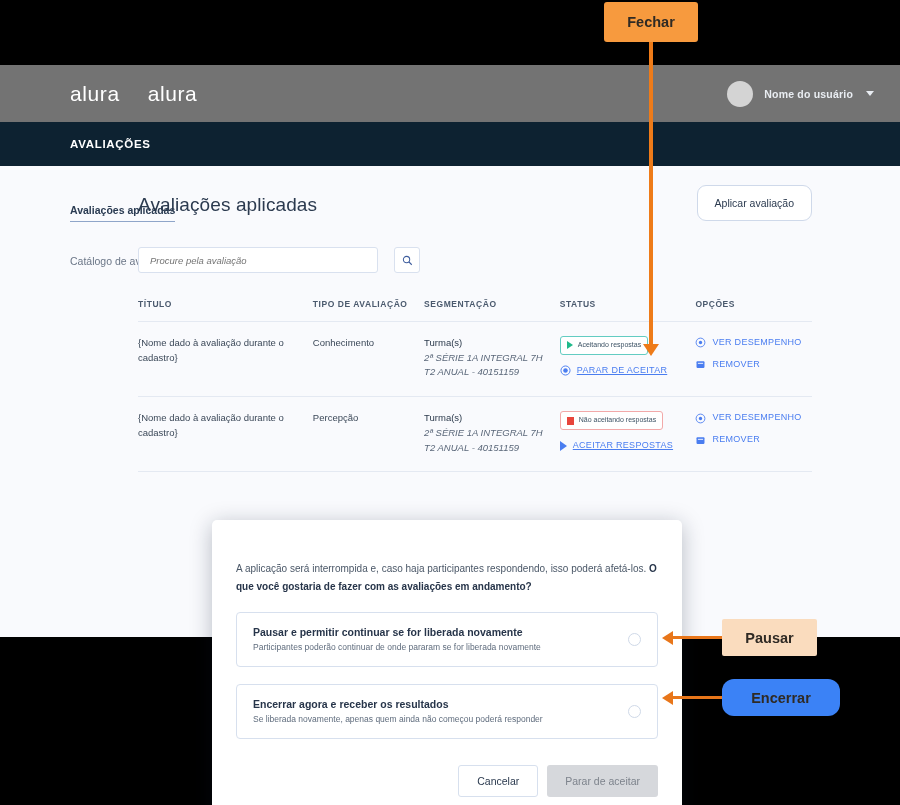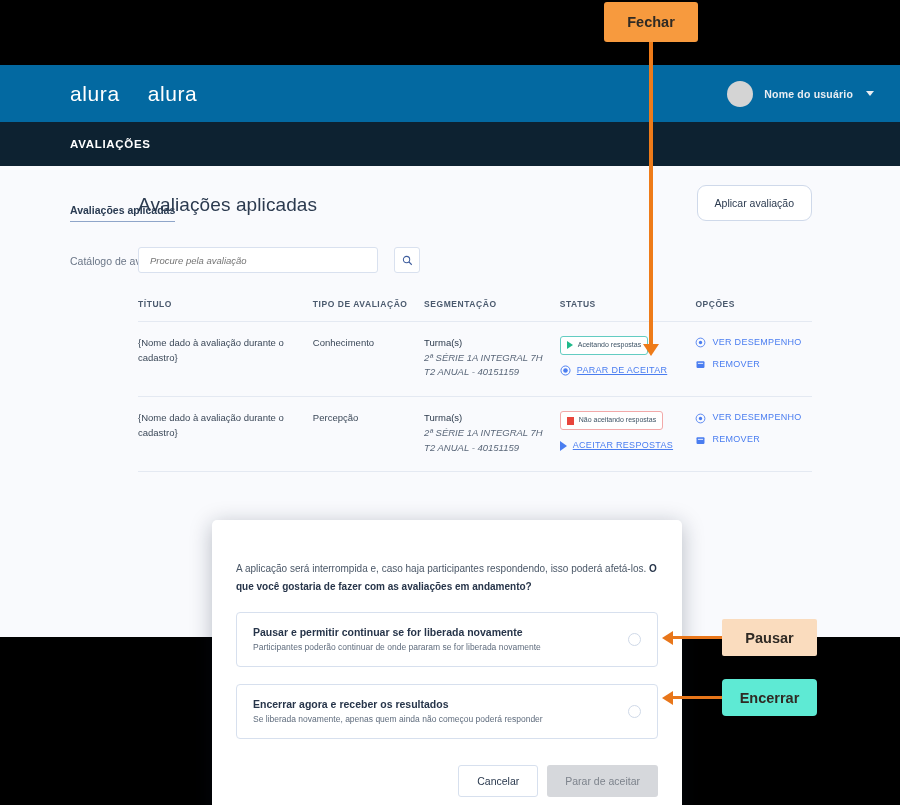--- a/index.html
+++ b/index.html
@@ -15,21 +15,21 @@
   .app {
     position: absolute;
     left: 0; top: 65px;
     width: 900px; height: 572px;
     background: #f9fafd;
   }
 
   
   .brandbar {
     height: 57px;
-    background: #0369a1;
+    background: #737373;
     display: flex;
     align-items: center;
     padding: 0 26px 0 70px;
   }
   .logo {
     color: #ffffff;
     font-size: 21px;
     letter-spacing: .6px;
     font-weight: 400;
     margin-right: 28px;
@@ -339,23 +339,23 @@
   }
   .ann-pausar {
     left: 722px; top: 619px;
     width: 95px; height: 37px;
     background: #fadcbe;
     border-radius: 2px;
     font-size: 14.5px;
   }
   .ann-encerrar {
     left: 722px; top: 679px;
-    width: 95px; height: 37px;
-    background: #5eead4;
-    border-radius: 4px;
+    width: 118px; height: 37px;
+    background: #3b82f6;
+    border-radius: 12px;
     font-size: 14.5px;
   }
   .arrow-v {
     position: absolute;
     left: 649px; top: 40px;
     width: 4px; height: 305px;
     background: #ee7b19;
     z-index: 39;
   }
   .arrow-v::after {

